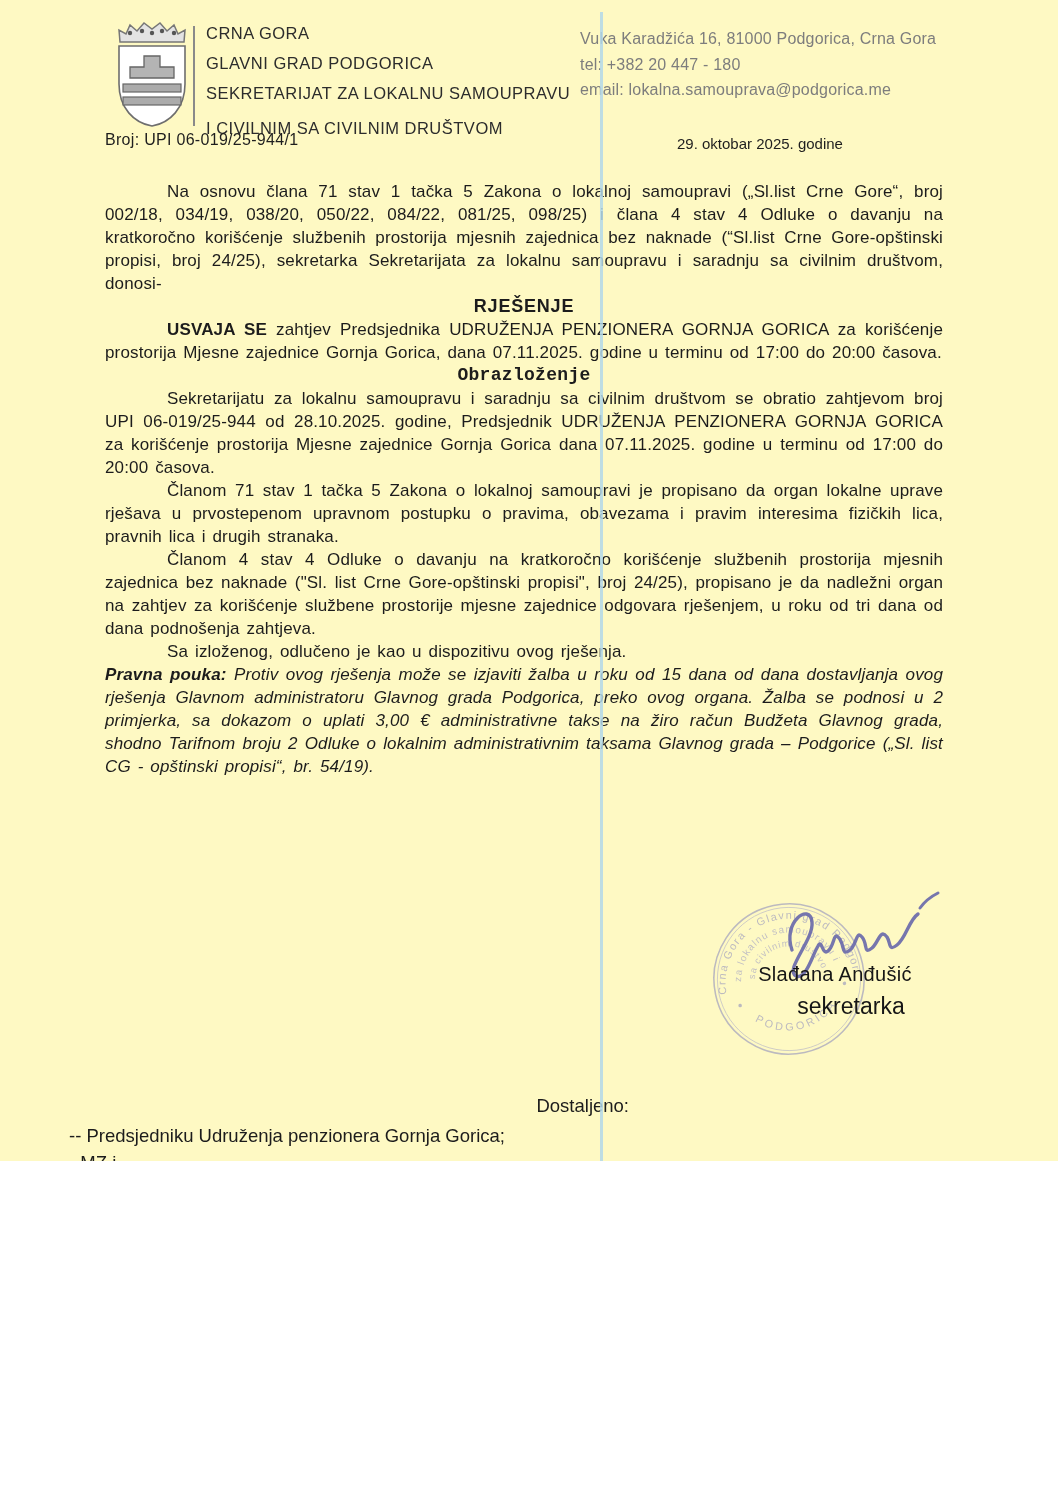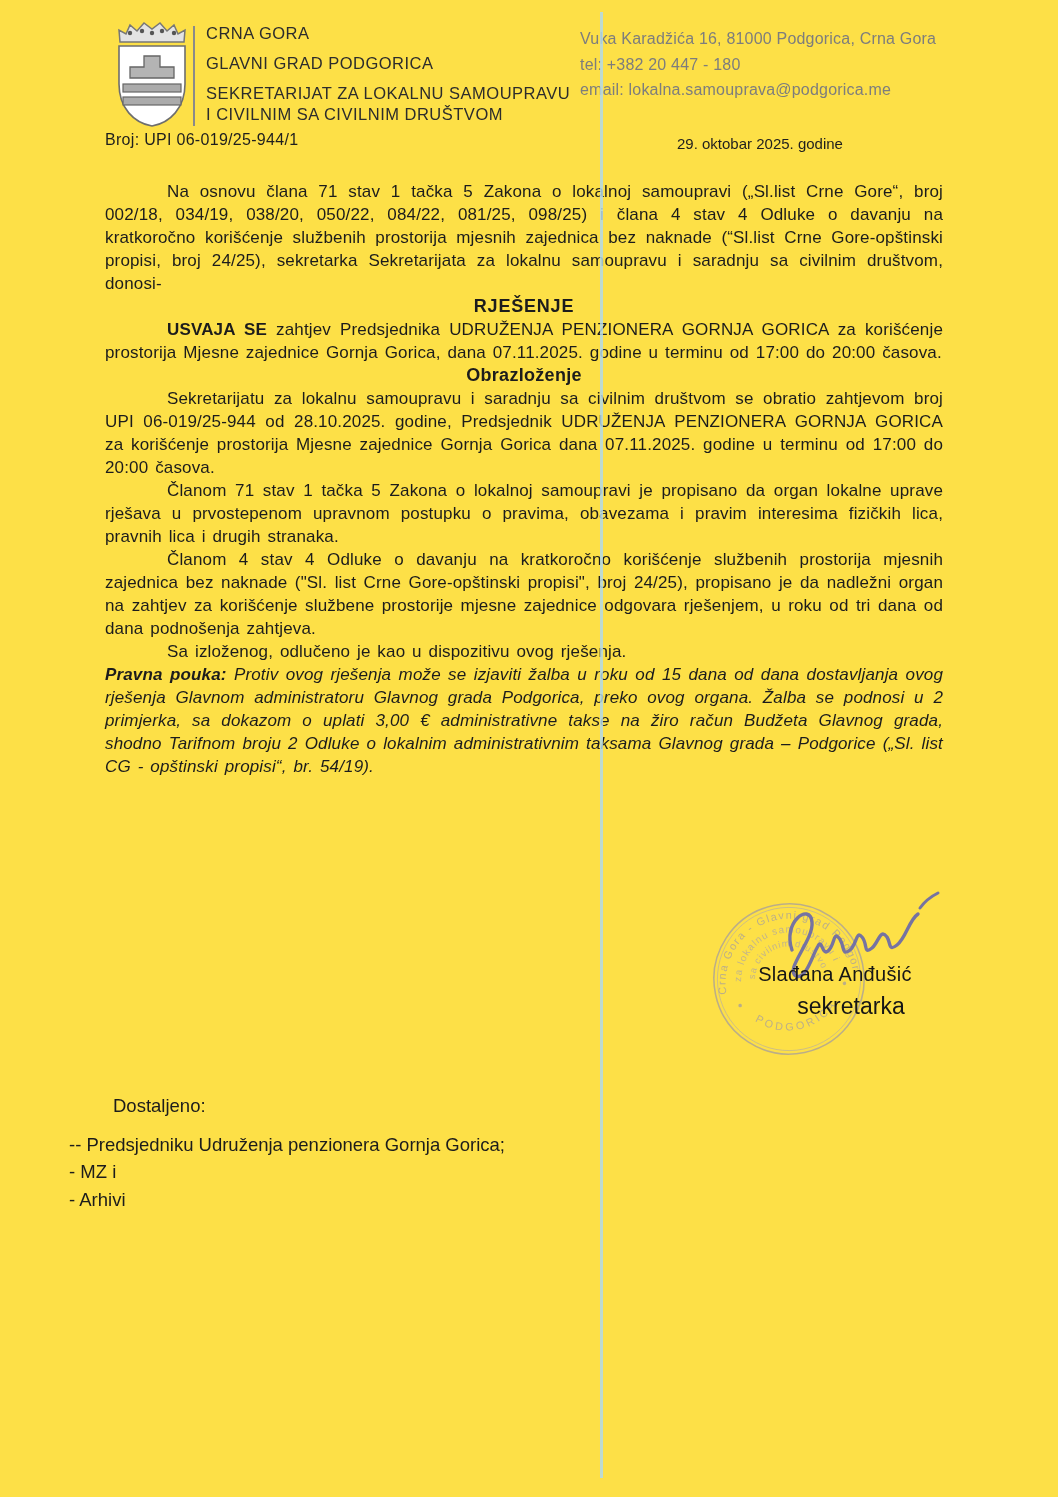--- a/index.html
+++ b/index.html
@@ -1,21 +1,21 @@
 <!DOCTYPE html>
 <html><head>
 <meta charset="utf-8">
 <title>Rješenje — UPI 06-019/25-944/1</title>
 <style>
   * { margin:0; padding:0; box-sizing:border-box; }
   html,body { background:#ffffff; }
   .page {
     position:relative;
-    width:1058px; height:1497px;
-    background:#fde047;
+    width:1058px; height:1161px;
+    background:#fef9c3;
     font-family:"Liberation Sans", sans-serif;
     color:#1d1d1d;
     overflow:hidden;
   }
   
   .scan-line {
     position:absolute; left:600px; top:12px;
     width:3px; height:1466px;
     background:#b3d8e9; opacity:.85;
     z-index:40; pointer-events:none;
@@ -26,21 +26,21 @@
     position:absolute; left:193px; top:26px;
     width:2px; height:100px; background:#8a8a8a;
   }
   .org-block {
     position:absolute; left:206px; top:24px; width:370px;
     font-size:16.5px; color:#2c2c2c; letter-spacing:.5px;
   }
   .org-block .ln { white-space:nowrap; }
   .org-block .ln1 { margin-bottom:11px; }
   .org-block .ln2 { margin-bottom:11px; }
-  .org-block .ln3 { margin-bottom:2px; }
+  .org-block .ln3 { margin-bottom:16px; }
   .contact-block {
     position:absolute; left:580px; top:26px; width:400px;
     font-size:16px; color:#7d7d7d; line-height:25.5px;
     letter-spacing:.2px;
   }
   .ref-number {
     position:absolute; left:105px; top:131px;
     font-size:16px; color:#1e1e1e; letter-spacing:.3px;
   }
   .doc-date {
@@ -55,21 +55,21 @@
   }
   .doc-body p { margin:0; }
   .indent { text-indent:62px; }
   .doc-title {
     text-align:center; font-weight:bold; font-size:18px;
     letter-spacing:.8px; margin-top:20px;
   }
   .decision { margin-top:26px; }
   .section-heading {
     text-align:center; font-weight:bold; font-size:18px;
-    margin-top:5px; margin-bottom:17px; letter-spacing:.3px;
+    margin-top:5px; margin-bottom:17px; letter-spacing:.3px;font-family:Liberation Mono, monospace;
   }
   .closing { margin-top:24px; }
   .legal { margin-top:16px;font-style:italic; }
   .bold-lead { font-weight:bold; }
   
   .stamp-wrap {
     position:absolute; left:708px; top:900px;
     width:162px; height:158px; z-index:5;
     transform:rotate(-12deg); opacity:.55;
   }
@@ -84,21 +84,21 @@
   }
   .signatory-title {
     position:absolute; left:716px; top:993px; width:270px;
     text-align:center; font-size:23px; color:#161616; z-index:7;
   }
   
   .distribution {
     position:absolute; left:69px; top:1092px; width:560px;
     font-size:18.5px; color:#1c1c1c; line-height:27.5px;
   }
-  .distribution .dist-label { margin-left:44px; margin-bottom:11px; }
+  .distribution .dist-label { margin-left:44px; margin-bottom:2px;text-align:right; }
   .stamp-text { font-family:"Liberation Sans", sans-serif; }
 </style>
 </head>
 <body>
 
 <div class="page">
 
   <div class="scan-line"></div>
 
   <div class="coa">

